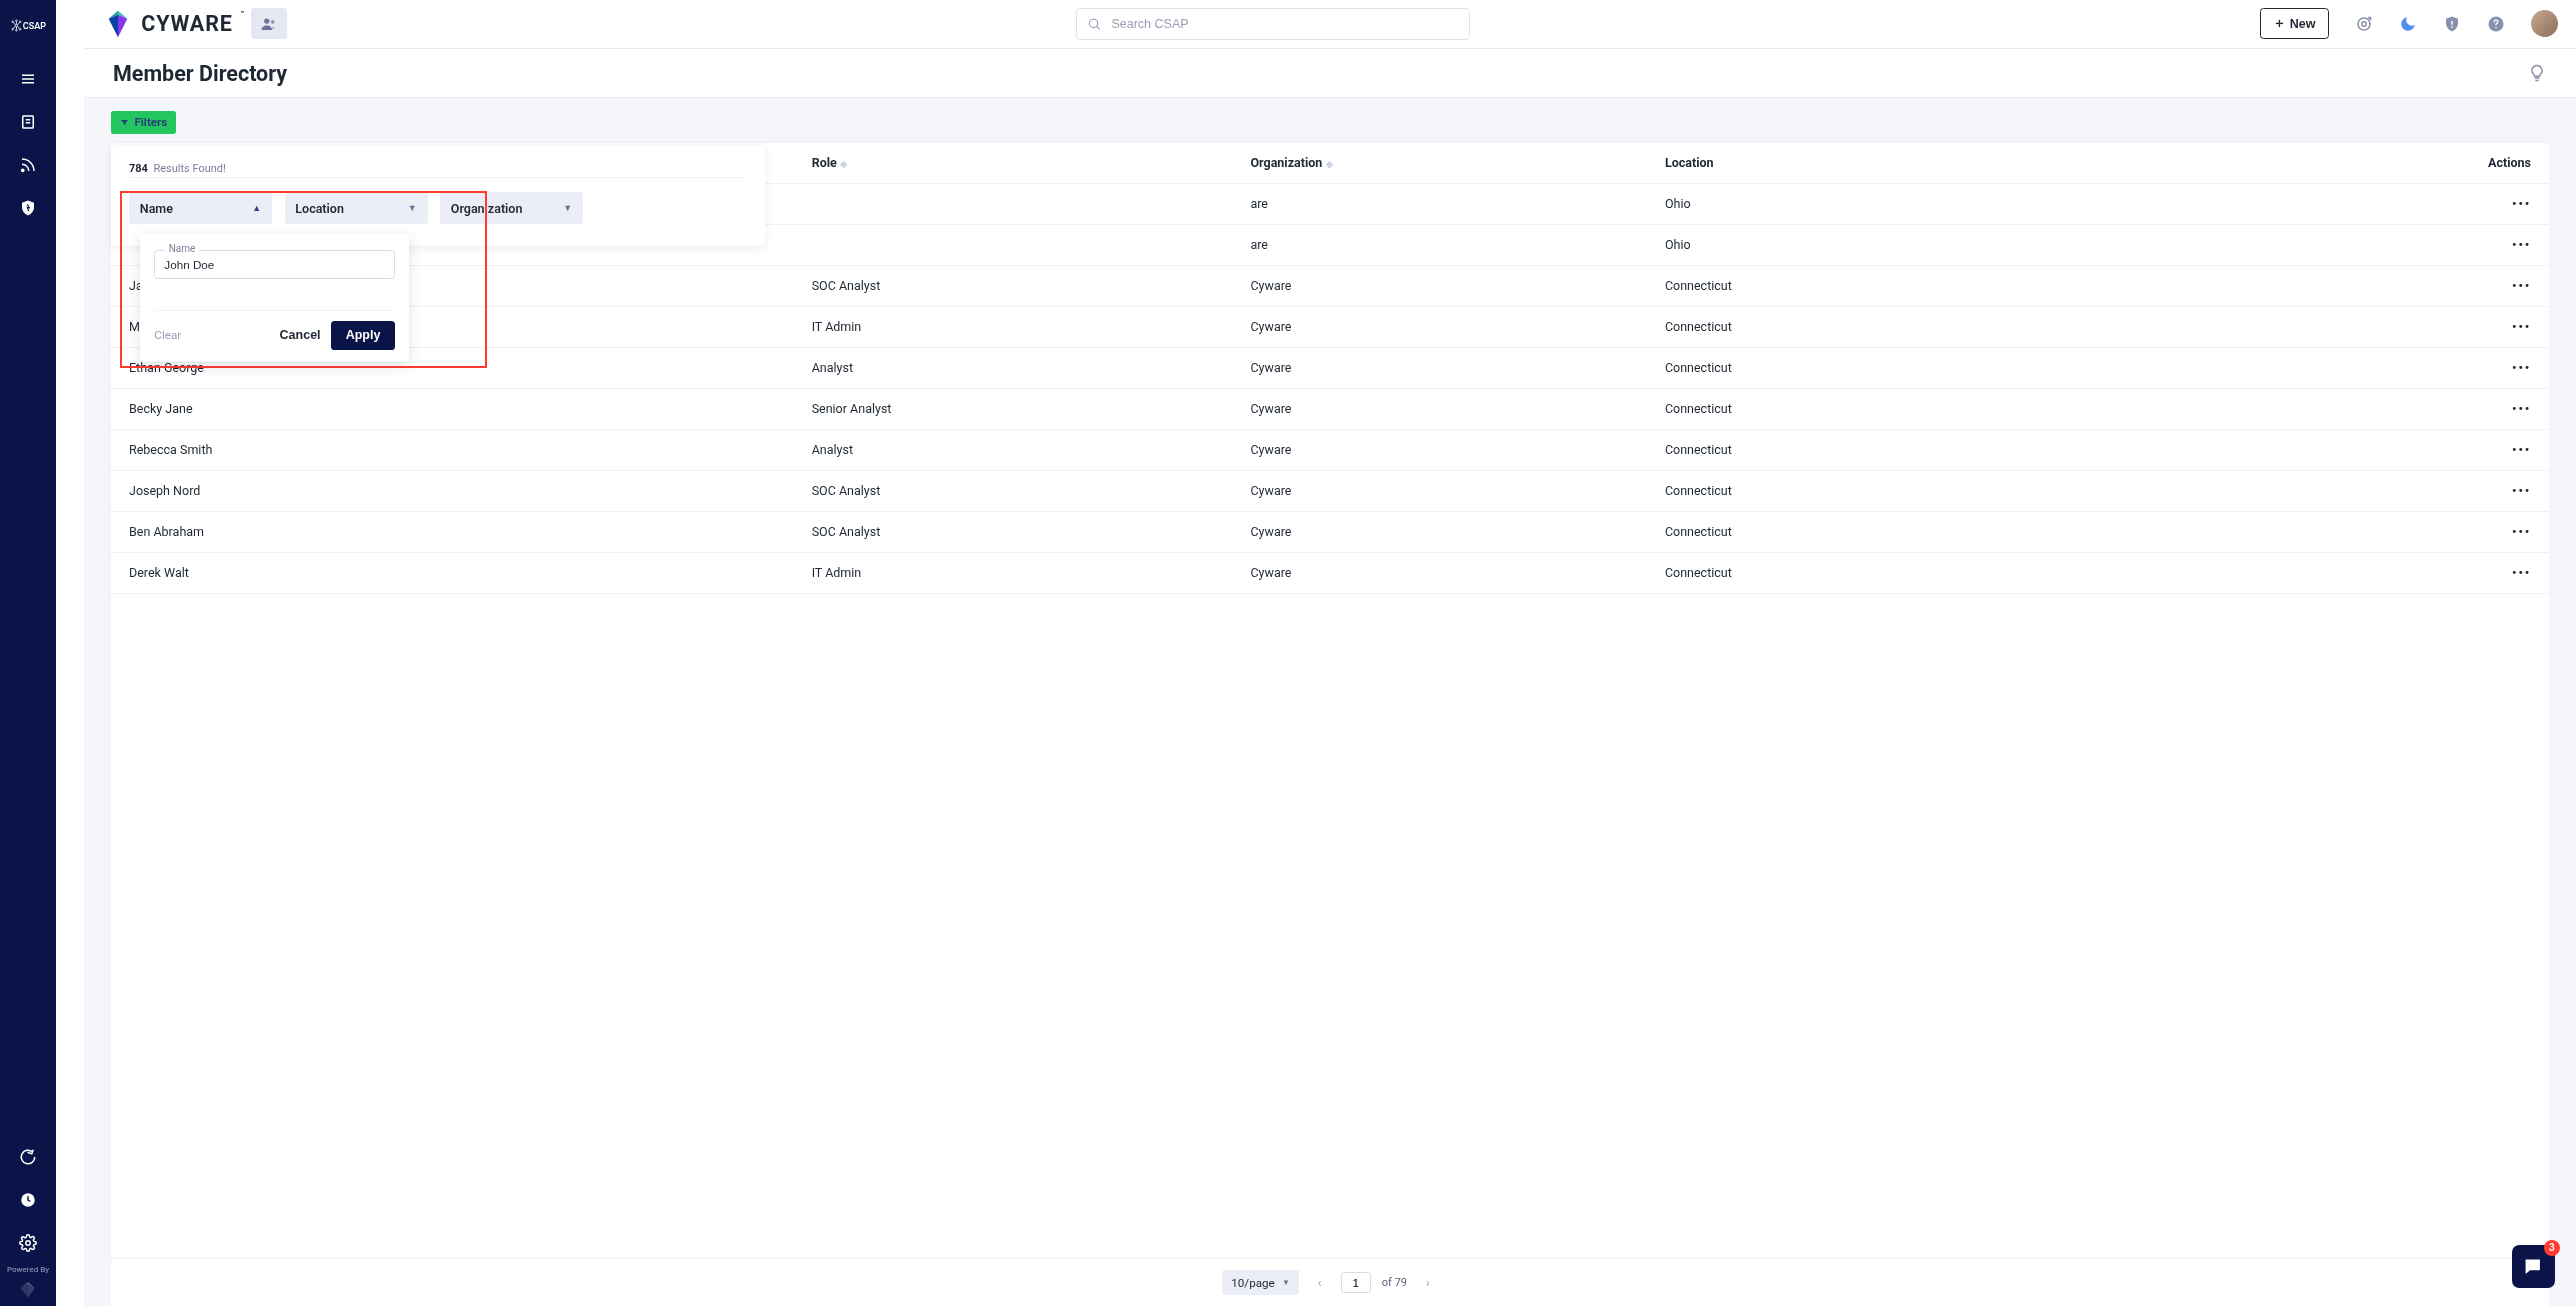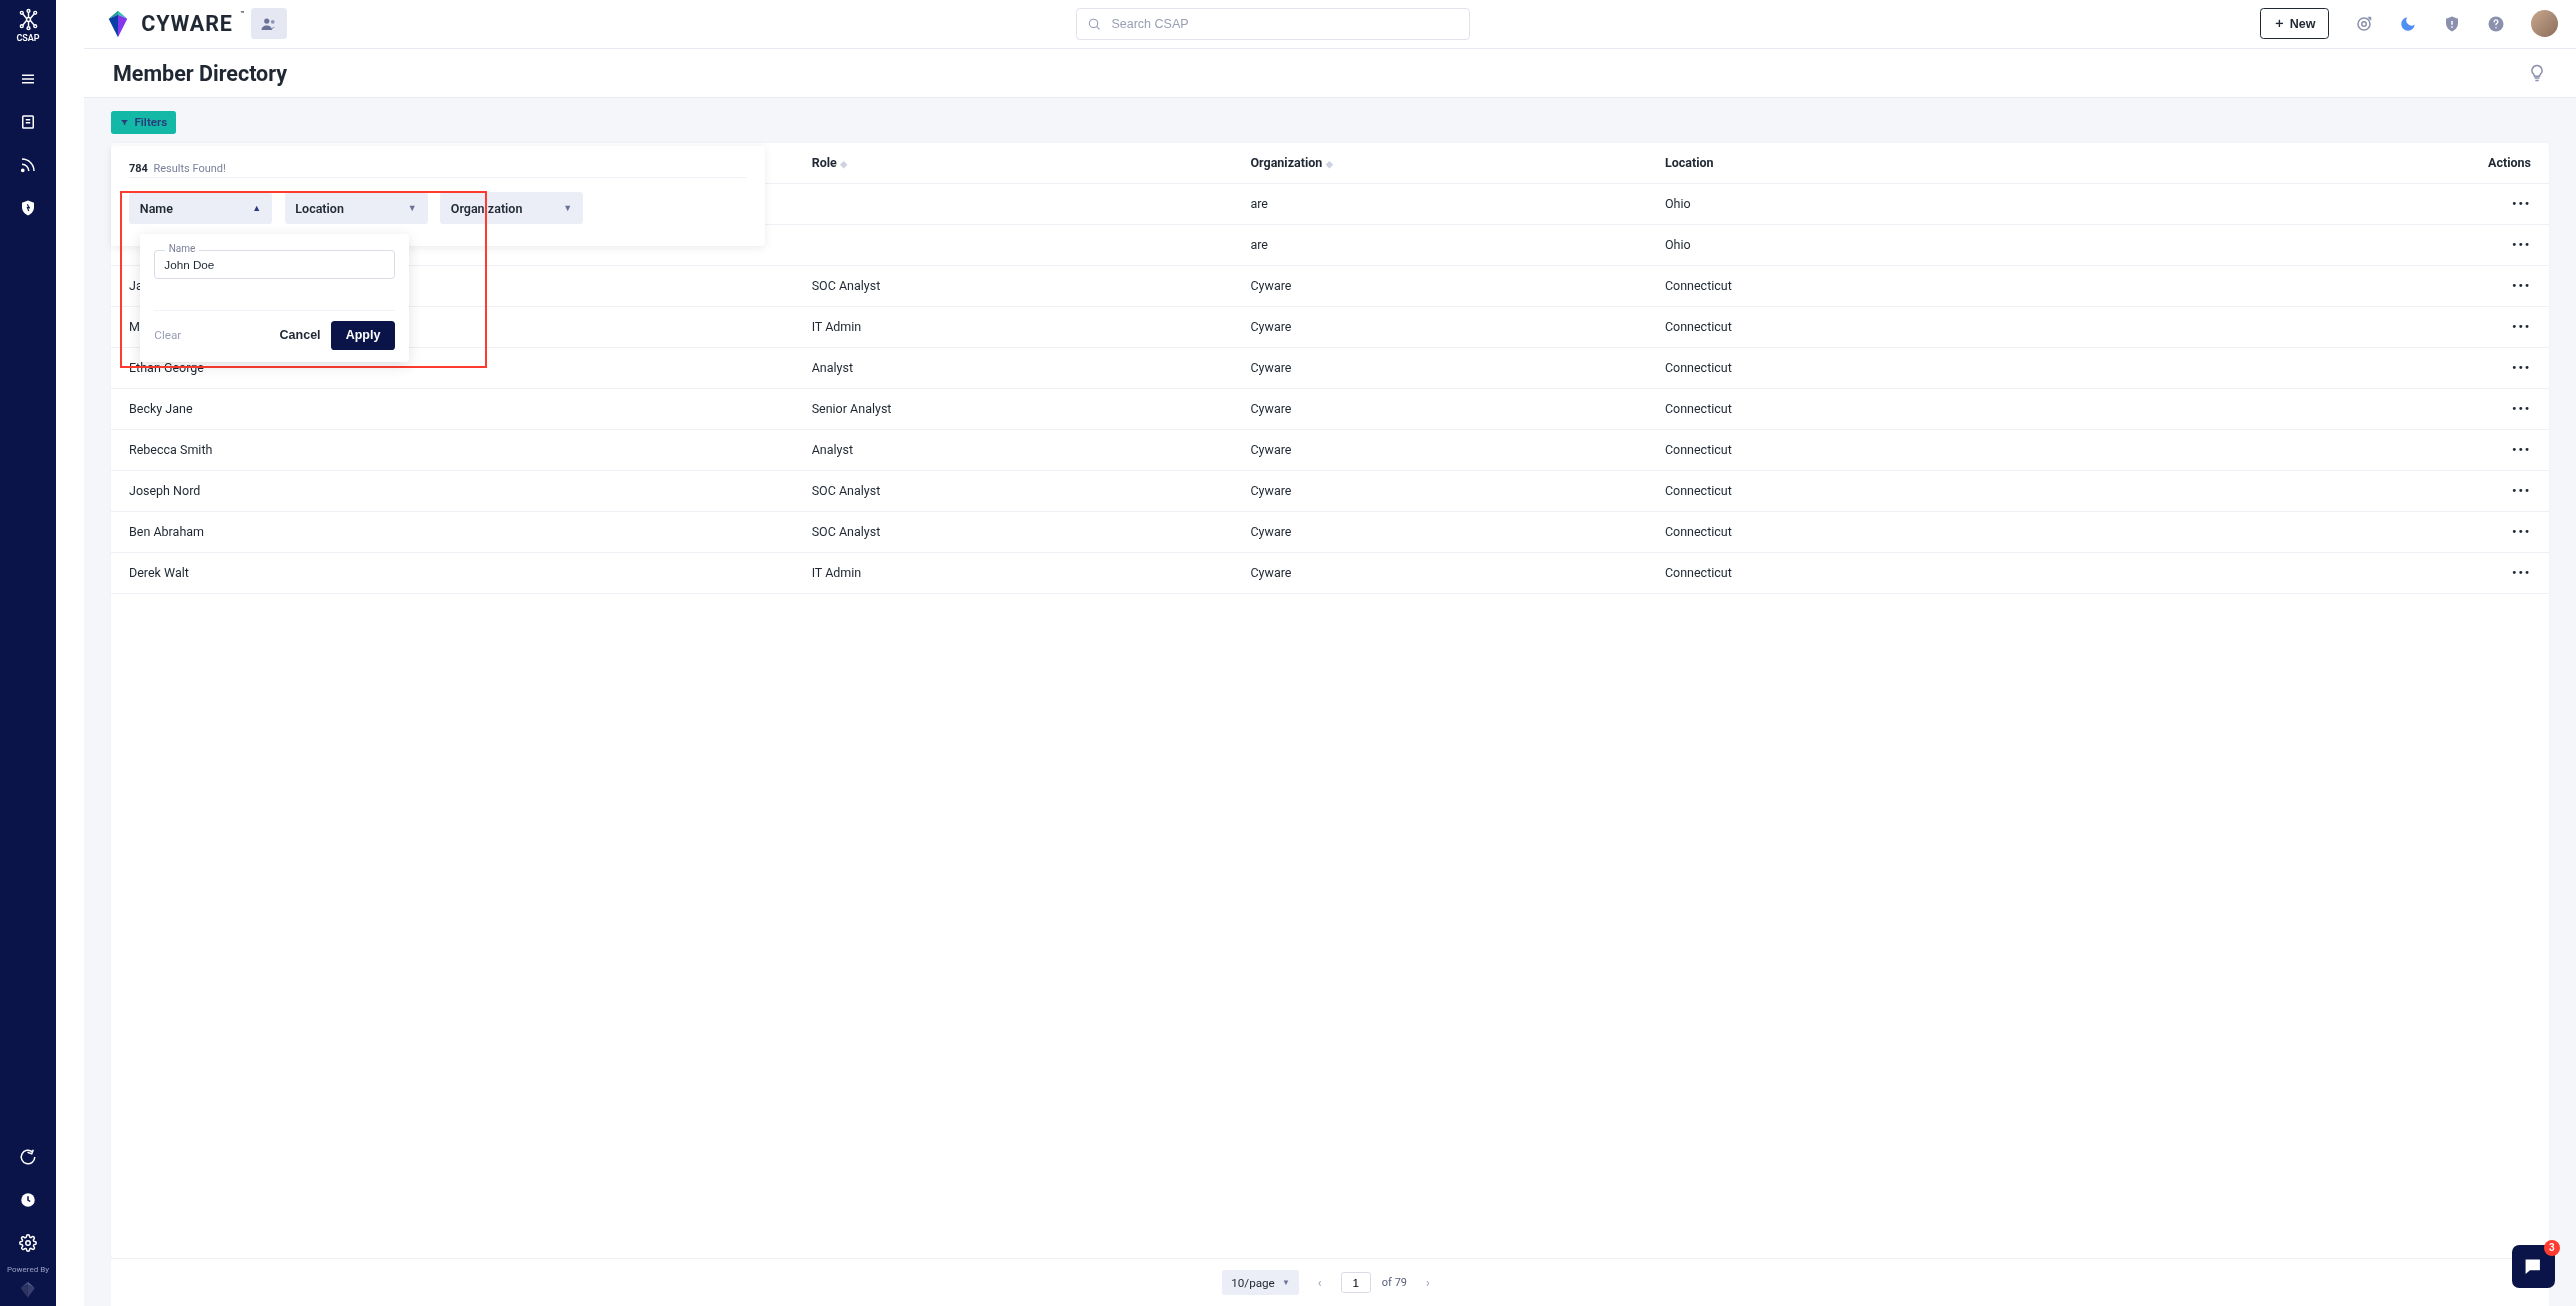--- a/index.html
+++ b/index.html
@@ -2,21 +2,21 @@
 <html style="font-size:14.3px"><head>
   <meta charset="utf-8">
   <style>
     * { margin: 0; padding: 0; box-sizing: border-box; }
     body { font-family: -apple-system, BlinkMacSystemFont, "Segoe UI", Roboto, sans-serif; background: #f5f6fa; overflow: hidden; }
     
     .app { display: flex; width: 100vw; height: 100vh; }
     
     
     .sidebar { width: 56px; background: #0a1449; color: #fff; display: flex; flex-direction: column; align-items: center; padding-top: 7.2px; flex-shrink: 0; }
-    .sidebar-logo { width: 36px; height: 36px; display: flex; flex-direction: column; align-items: center; justify-content: center; margin-bottom: 14px; cursor: pointer; }
+    .sidebar-logo { width: 36px; height: 36px; display: flex; flex-direction: row; align-items: center; justify-content: center; margin-bottom: 14px; cursor: pointer; }
     .sidebar-logo svg { width: 23px; height: 23px; }
     .sidebar-logo-text { font-size: 9px; font-weight: 600; margin-top: 1.8px; }
     .sidebar-item { width: 56px; height: 43px; display: flex; align-items: center; justify-content: center; cursor: pointer; color: #fff; }
     .sidebar-item svg { width: 18px; height: 18px; }
     .sidebar-bottom { margin-top: auto; display: flex; flex-direction: column; align-items: center; padding-bottom: 5.4px; width: 100%; }
     .powered-by { font-size: 8px; color: #9aa0c3; margin-bottom: 5.4px; }
     .powered-logo { width: 21.5px; height: 21.5px; }
     
     
     .main { flex: 1; display: flex; flex-direction: column; background: #fff; min-width: 0; padding-left: 28px; }
@@ -38,21 +38,21 @@
     .hdr-icon { width: 18px; height: 18px; cursor: pointer; color: #8a90ad; }
     .avatar { width: 27px; height: 27px; border-radius: 50%; background: linear-gradient(135deg, #c9a88f, #8a6d5a); cursor: pointer; }
     
     
     .page-header { height: 50px; display: flex; align-items: center; justify-content: space-between; padding: 0 29px; border-bottom: 0.9px solid #e8eaf2; border-top: 0.9px solid #e8eaf2; }
     .page-title { font-size: 21.5px; font-weight: 700; color: #1f2833; }
     .bulb-icon { width: 20px; height: 20px; cursor: pointer; color: #8a90ad; }
     
     
     .content { flex: 1; padding: 12.5px 27px 0; background: #f5f6fa; display: flex; flex-direction: column; min-height: 0; position: relative; }
-    .filters-chip { display: inline-flex; align-items: center; gap: 5.4px; background: #14b8a6; color: #2b3a7a; font-size: 11.7px; font-weight: 600; padding: 4.5px 9px; border-radius: 2.7px; cursor: pointer; width: fit-content; margin-bottom: 9px; }
+    .filters-chip { display: inline-flex; align-items: center; gap: 5.4px; background: #22c55e; color: #2b3a7a; font-size: 11.7px; font-weight: 600; padding: 4.5px 9px; border-radius: 2.7px; cursor: pointer; width: fit-content; margin-bottom: 9px; }
     
     .table-card { background: #fff; border-radius: 3.6px; box-shadow: 0 0.9px 2.7px rgba(0,0,0,.04); flex: 1; display: flex; flex-direction: column; overflow: hidden; min-height: 0; }
     .table { width: 100%; border-collapse: collapse; table-layout: fixed; }
     .table th { text-align: left; font-size: 12.5px; font-weight: 700; color: #1f2833; padding: 12.5px 18px; border-bottom: 0.9px solid #eef0f6; }
     .table td { font-size: 12.5px; color: #1f2833; padding: 12.5px 18px; border-bottom: 0.9px solid #eef0f6; white-space: nowrap; overflow: hidden; text-overflow: ellipsis; }
     .col-name { width: 28%; }
     .col-role { width: 18%; }
     .col-org { width: 17%; }
     .col-loc { width: 27%; }
     .col-act { width: 10%; text-align: right !important; }

